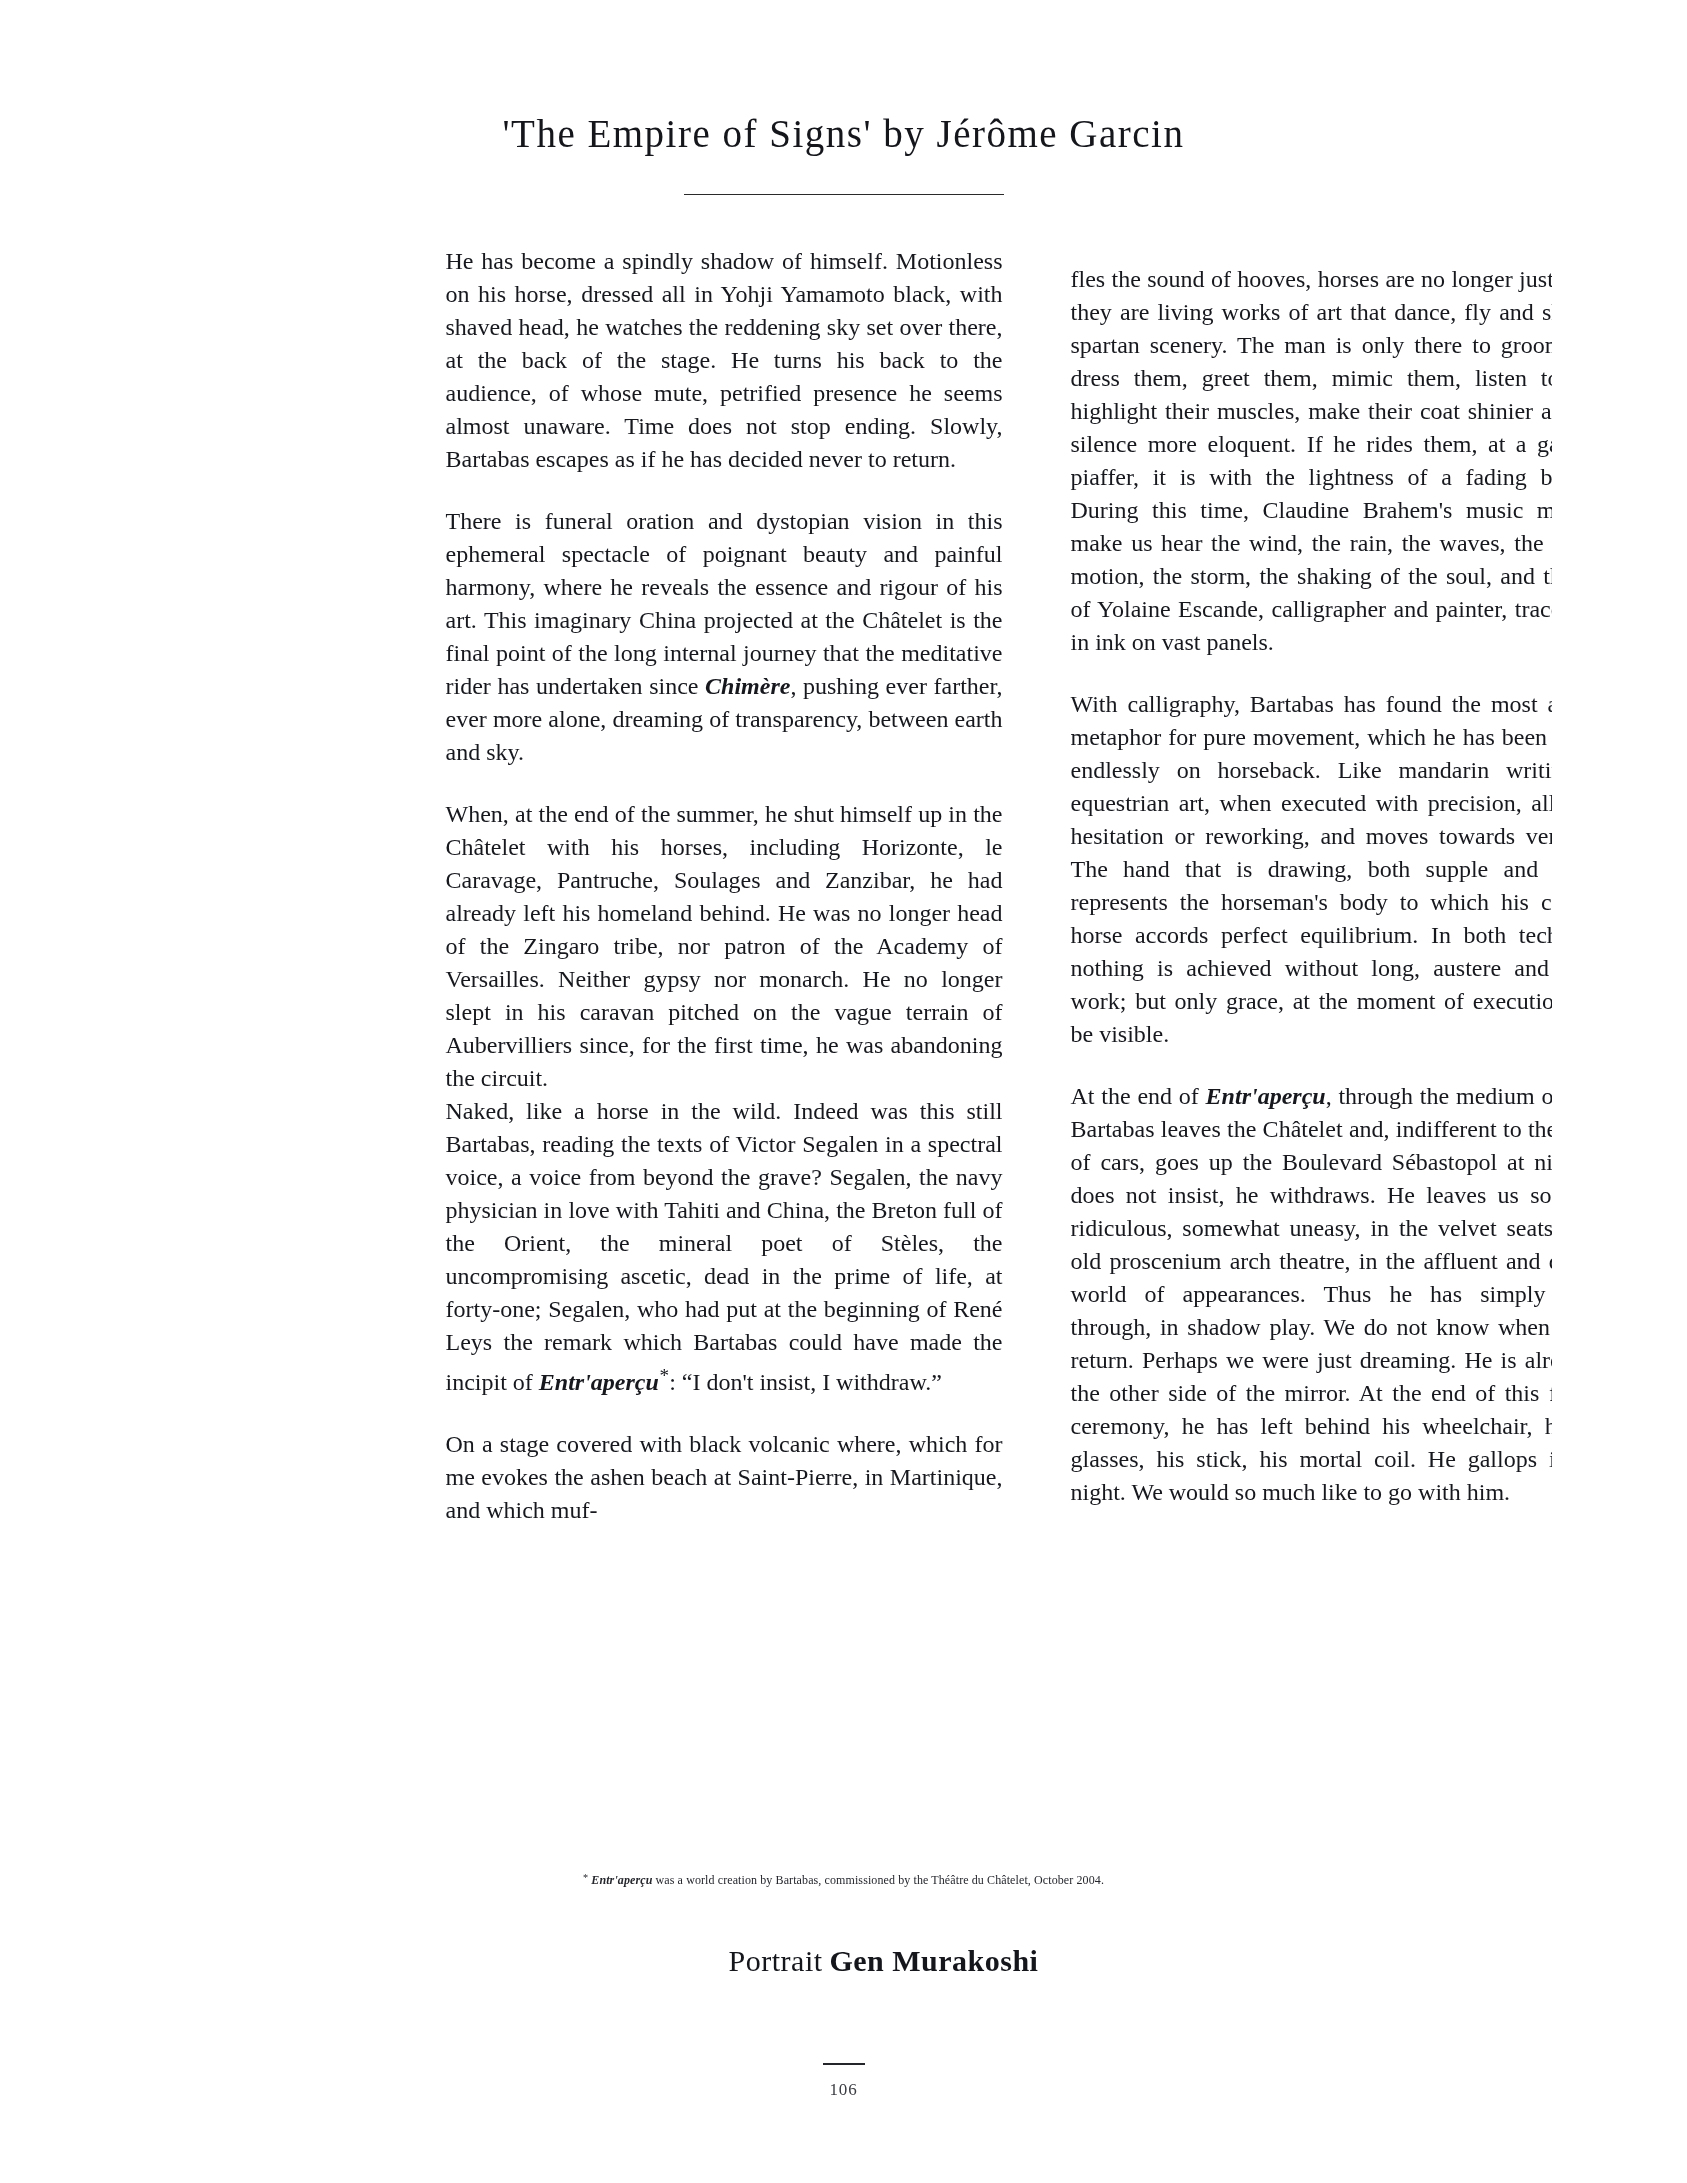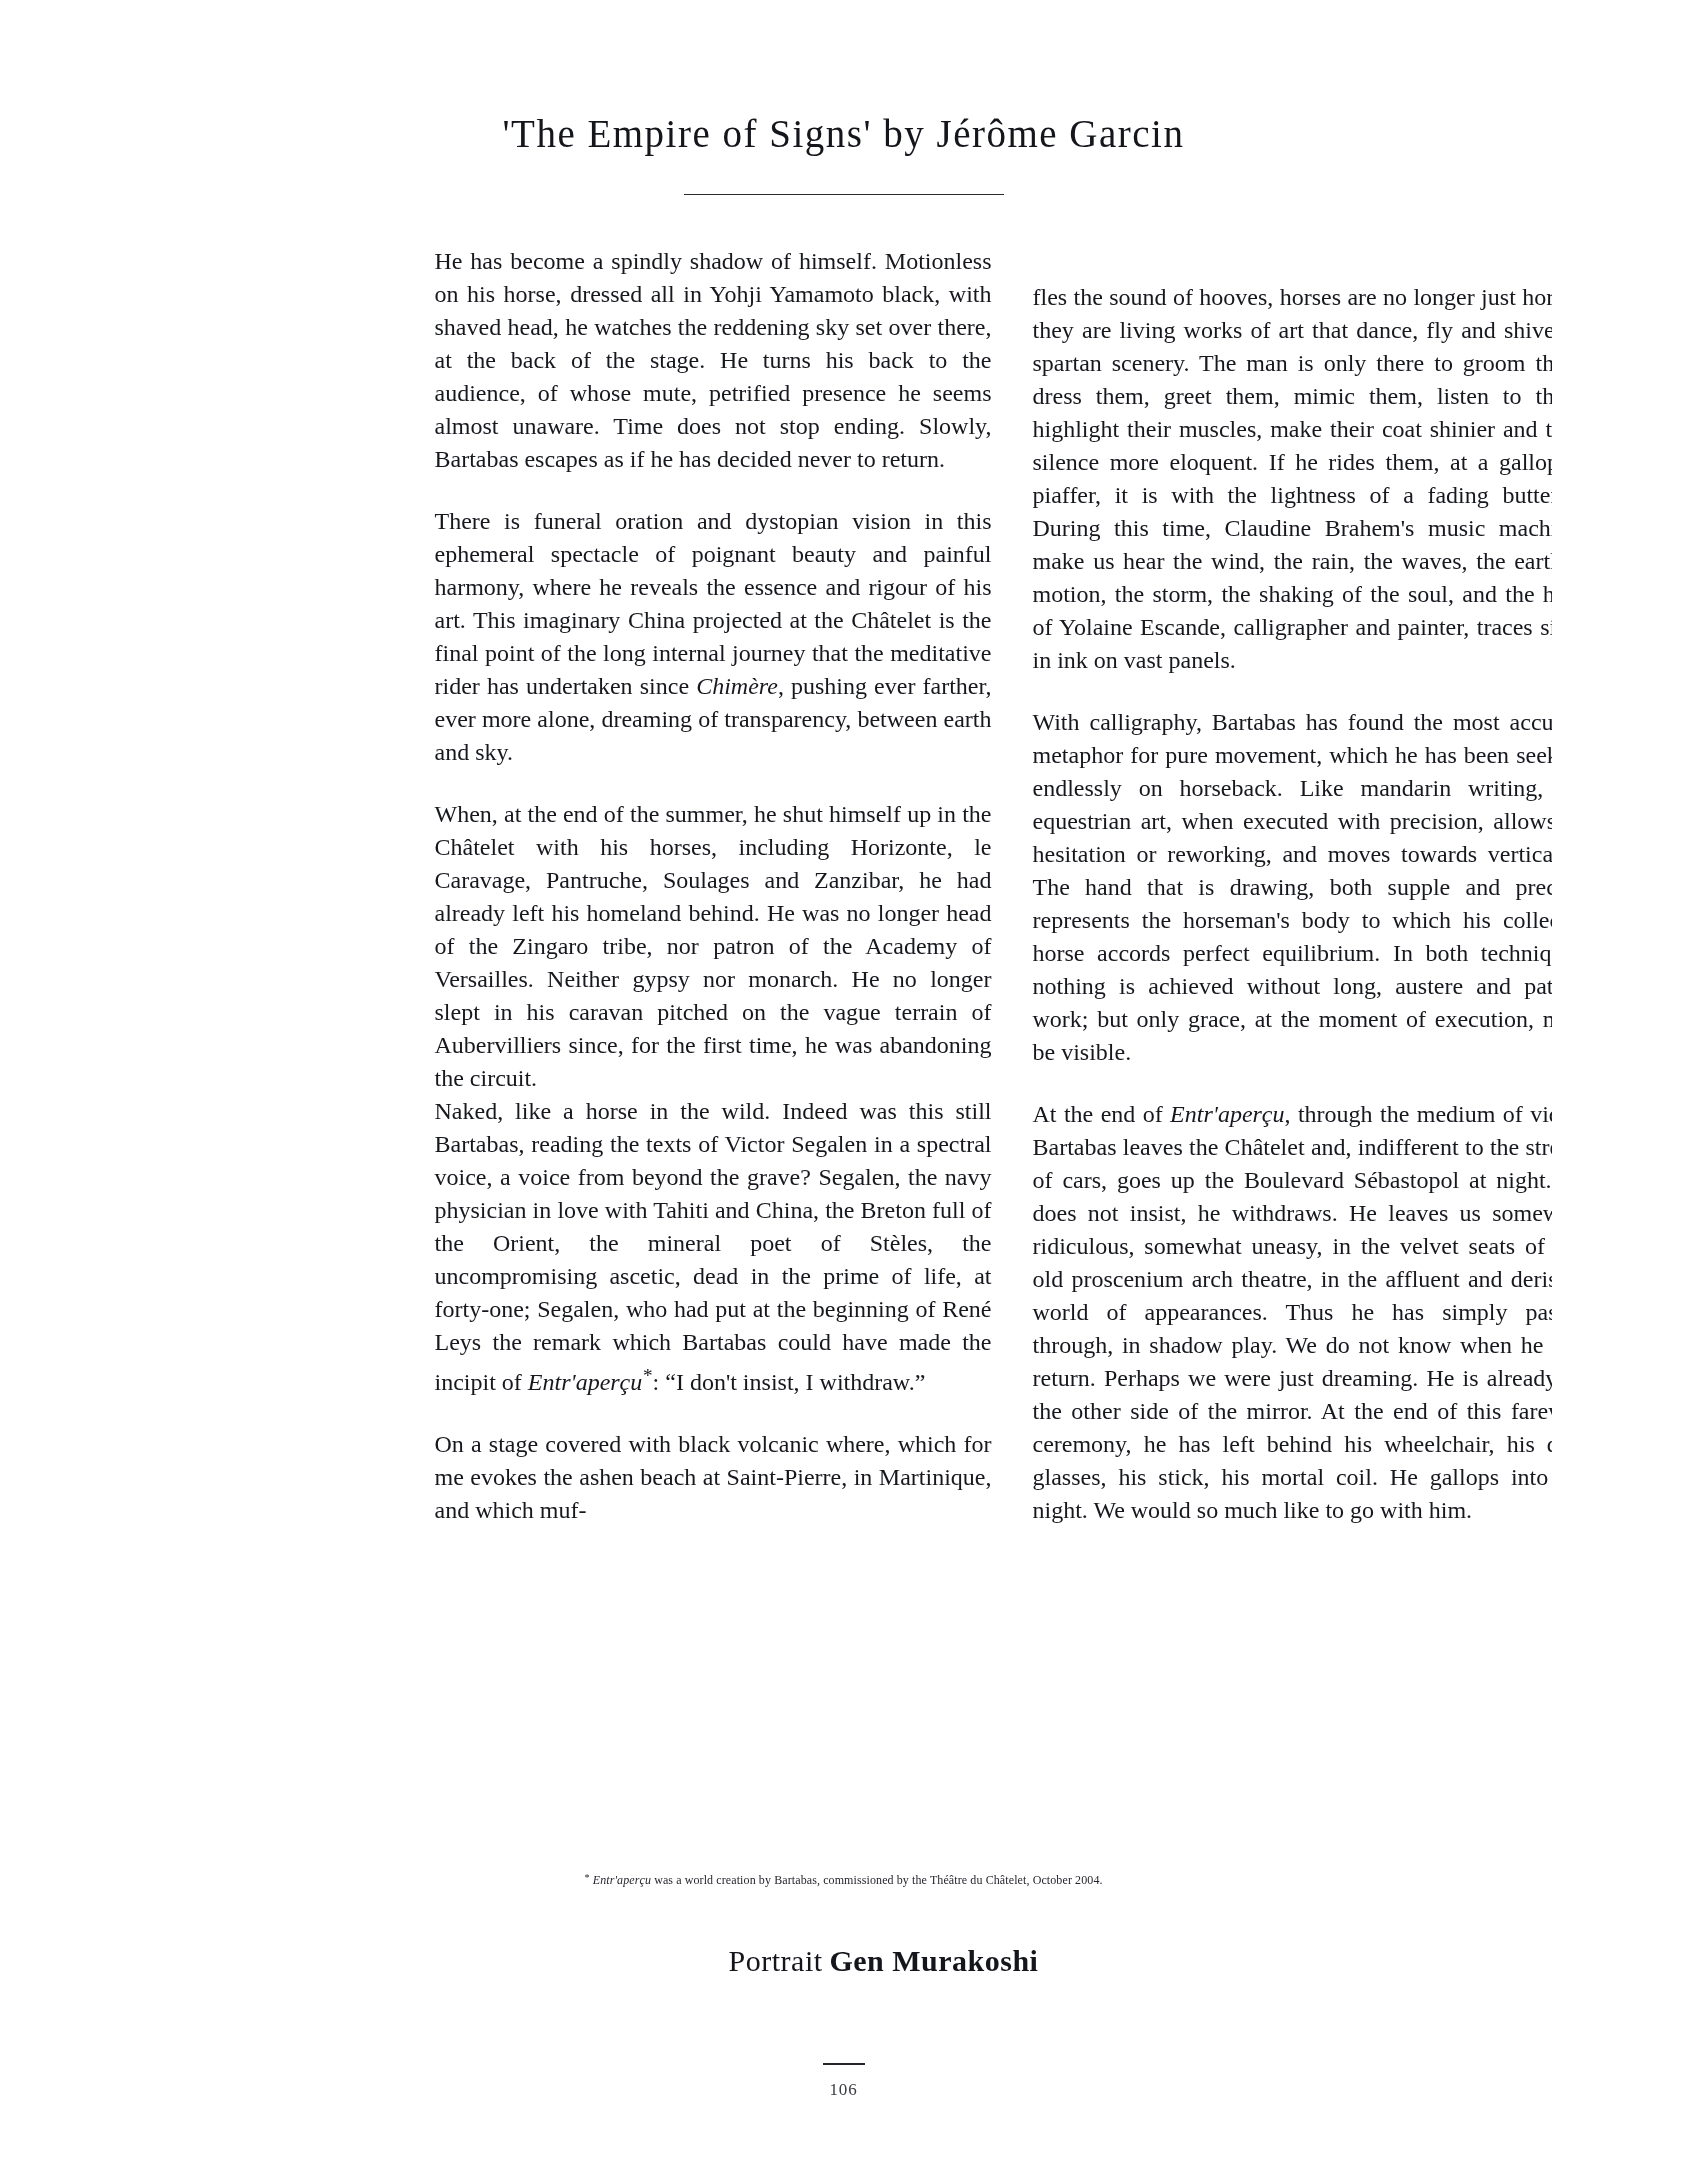--- a/index.html
+++ b/index.html
@@ -42,25 +42,25 @@
     width: 320px;
     height: 1.4px;
     background: #2a2a2a;
     margin: 38px auto 0 auto;
   }
 
   
   .columns {
     position: absolute;
     top: 245px;
-    left: 299px;
+    left: 310px;
     width: 1157px;
     display: flex;
-    gap: 41px;
-    align-items: flex-end;
+    gap: 68px;
+    align-items: center;
   }
   .col {
     width: 557px;
     flex: 0 0 557px;
   }
   .col p {
     margin: 0 0 29px 0;
     font-size: 24px;
     line-height: 33px;
     text-align: justify;
@@ -73,20 +73,21 @@
     margin-bottom: 0;
   }
   .col p.tight {
     margin-bottom: 0;
   }
   .col p.last-line-natural {
     text-align-last: left;
   }
   em {
     font-style: italic;
+    font-weight: bold;
   }
   .fn-ref {
     font-size: 0.8em;
     vertical-align: 0.42em;
     padding-left: 0.7px;
   }
 
   
   .footnote {
     position: absolute;

